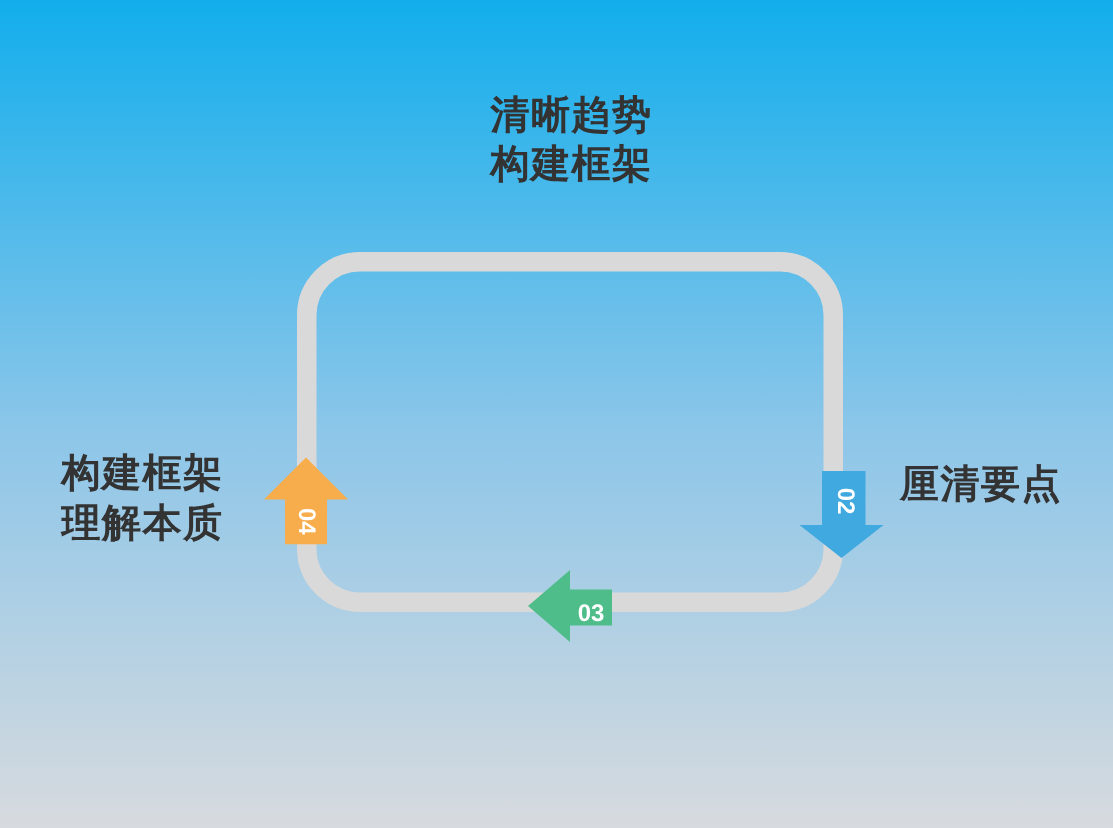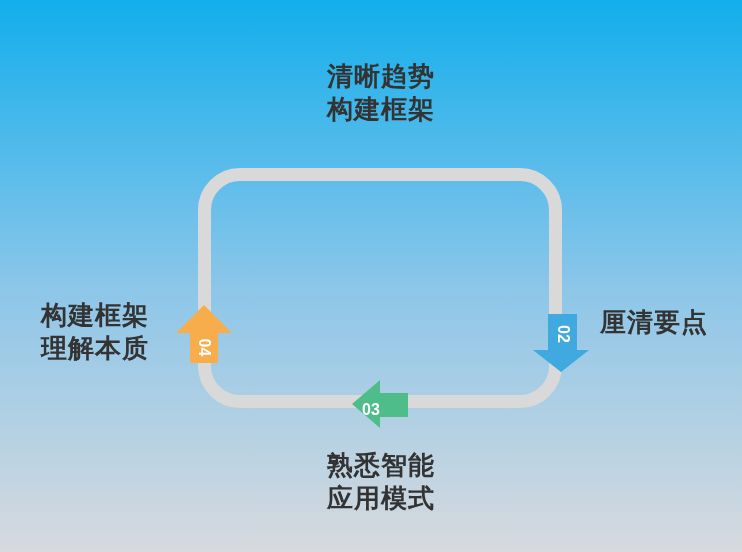--- a/index.html
+++ b/index.html
@@ -45,43 +45,39 @@
     position: absolute;
     color: var(--step-number-text, #ffffff);
     font-size: 16px;
     font-weight: 700;
     display: flex;
     align-items: center;
     justify-content: center;
   }
   .arrow-1 .num { left: 2px;  top: 12px; width: 32px; height: 29px; }
   .arrow-2 .num { left: 15px; top: 2px;  width: 29px; height: 36px; transform: rotate(90deg); }
-  .arrow-3 .num { left: 3px; top: 13px; width: 32px; height: 34px; }
+  .arrow-3 .num { left: 26px; top: 13px; width: 32px; height: 34px; }
   .arrow-4 .num { left: 14px; top: 27px; width: 28px; height: 31px; transform: rotate(90deg); }
 </style>
 </head>
 <body>
 
 <div class="stage">
 
   <div class="track"></div>
 
   <div class="label label-top">
     <div>清晰趋势</div>
     <div>构建框架</div>
   </div>
 
   <div class="label label-right">
     <div>厘清要点</div>
   </div>
 
-  <div class="label label-bottom">
-    <div>熟悉智能</div>
-    <div>应用模式</div>
-  </div>
 
   <div class="label label-left">
     <div>构建框架</div>
     <div>理解本质</div>
   </div>
 
 
   <div class="arrow arrow-2">
     <svg width="56" height="58" viewBox="0 0 56 58">
       <polygon points="15,0 44,0 44,36 56,36 28,58 0,36 15,36" fill="#3fa9e0"></polygon>

